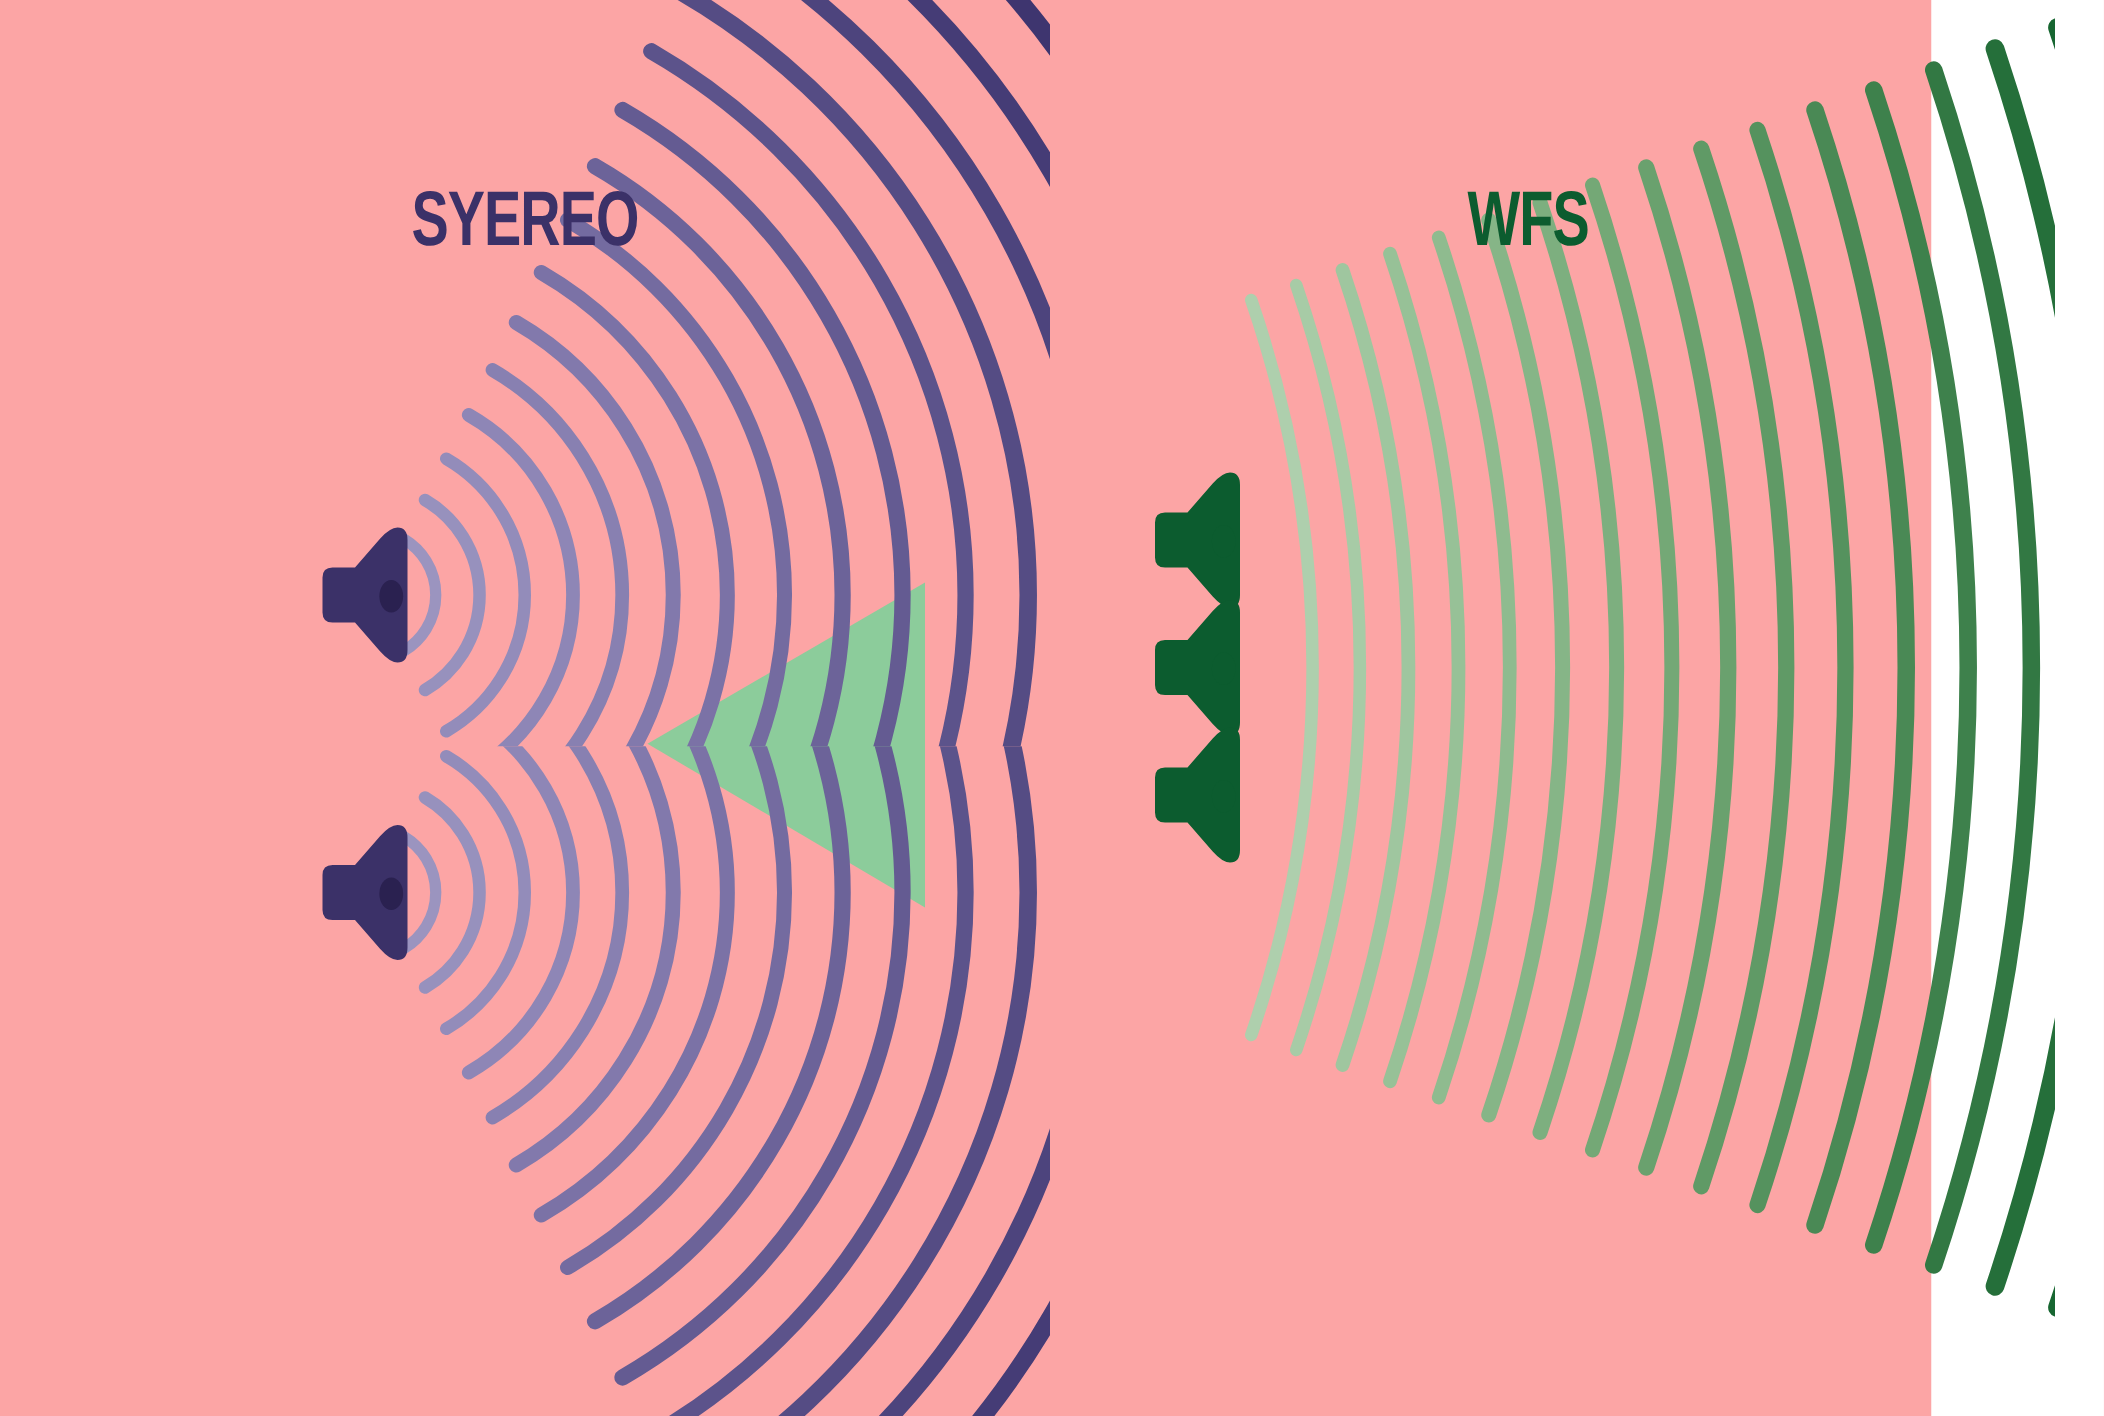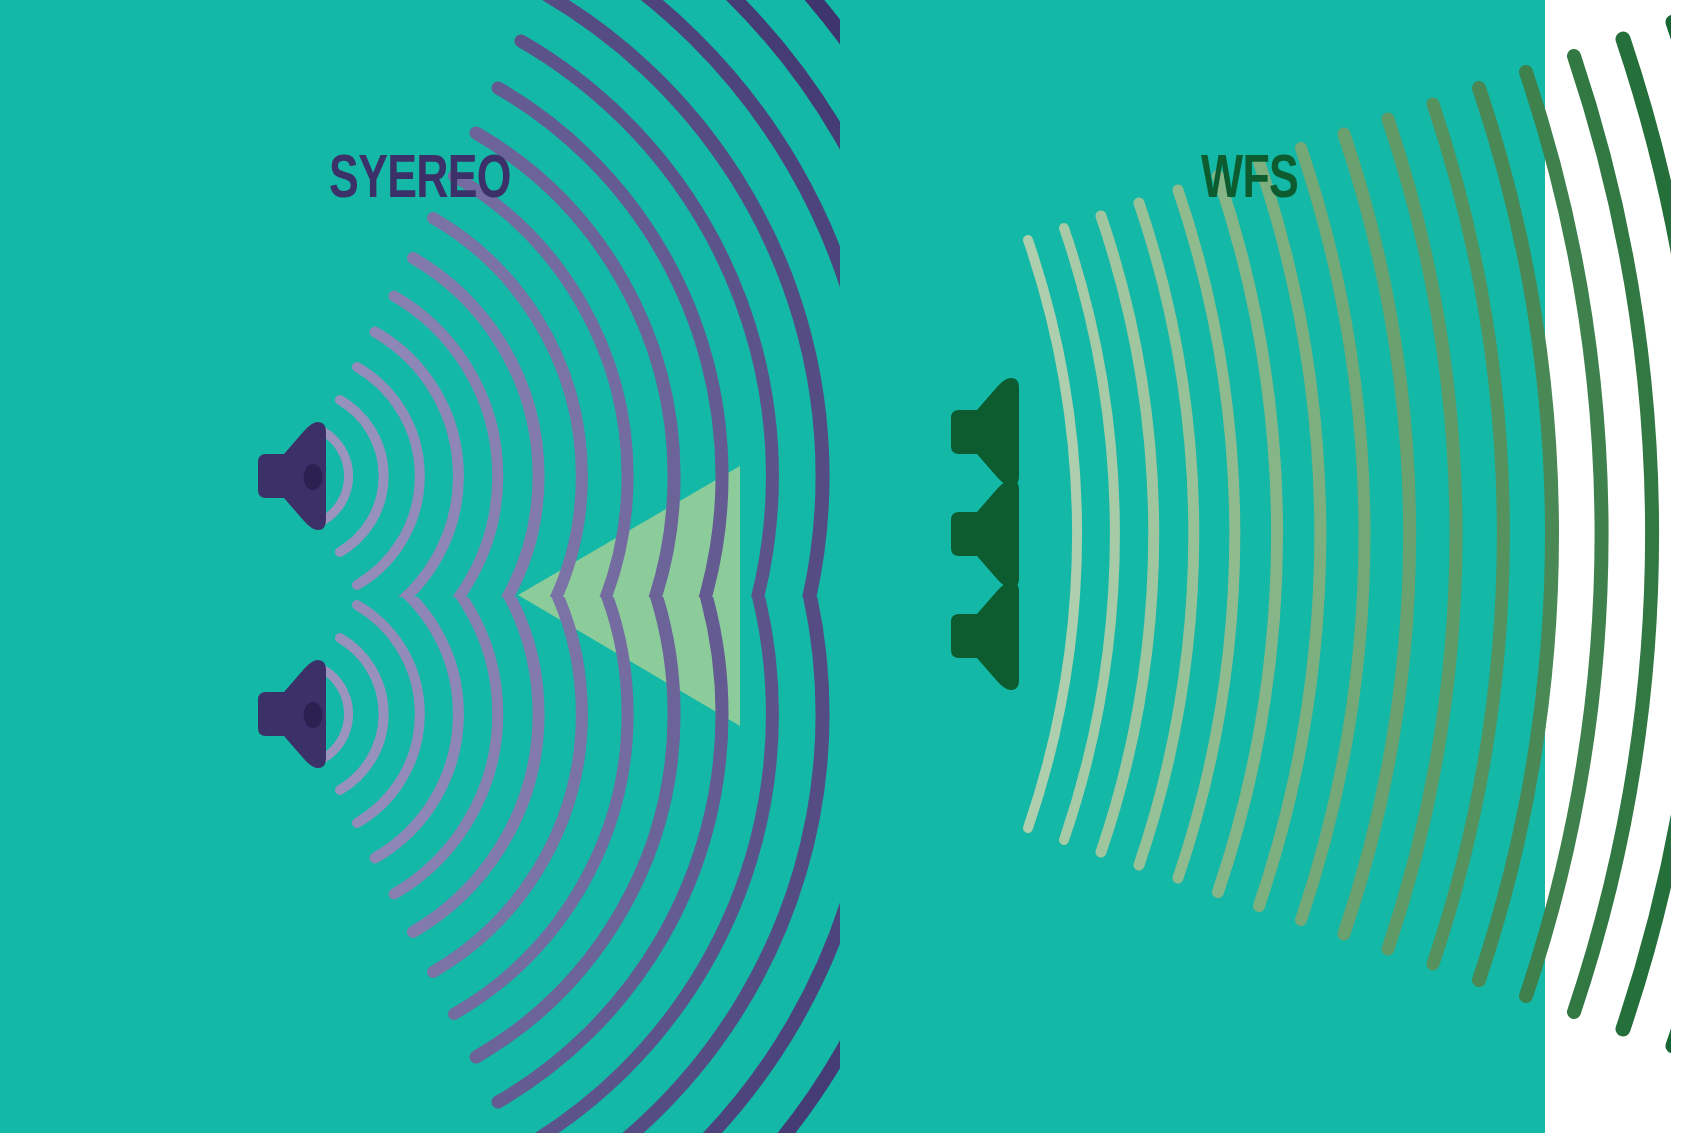--- a/index.html
+++ b/index.html
@@ -12,29 +12,29 @@
     height: 1133px;
     font-family: "Liberation Sans", sans-serif;
     overflow: hidden;
     position: relative;
   }
   #stage {
     position: absolute;
     left: 0; top: 0;
     width: 1545px;
     height: 1133px;
-    background: #14b8a6;
+    background: #fca5a5;
   }
   .panel {
     position: absolute;
     top: 0;
     height: 1133px;
   }
   #panel-stereo { left: 0px;   width: 840px; }
-  #panel-wfs    { left: 828px; width: 843px; }
+  #panel-wfs    { left: 801px; width: 843px; }
 
   .panel-title {
     position: absolute;
     top: 145px;
     width: 100%;
     text-align: center;
     font-family: "Liberation Sans", sans-serif;
     font-weight: 700;
     font-size: 62px;
     letter-spacing: -1px;

